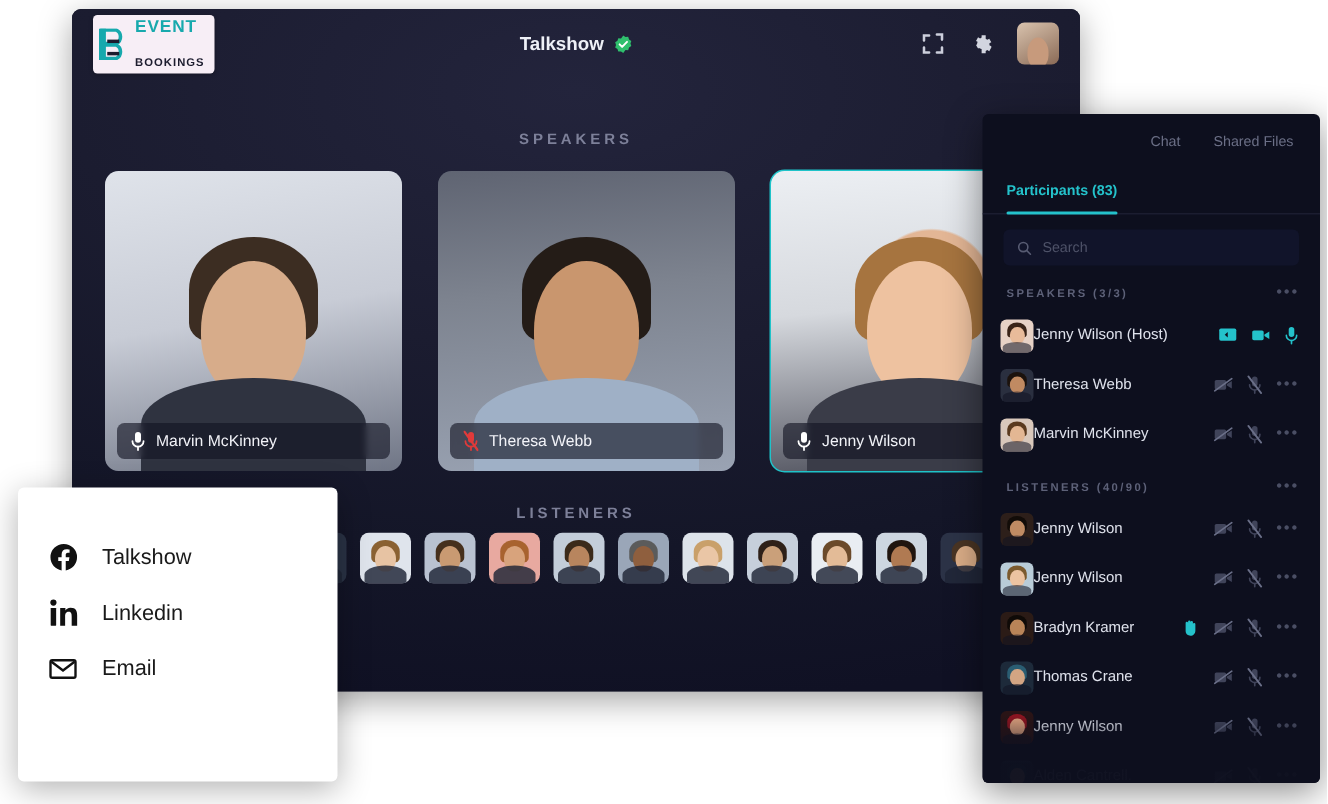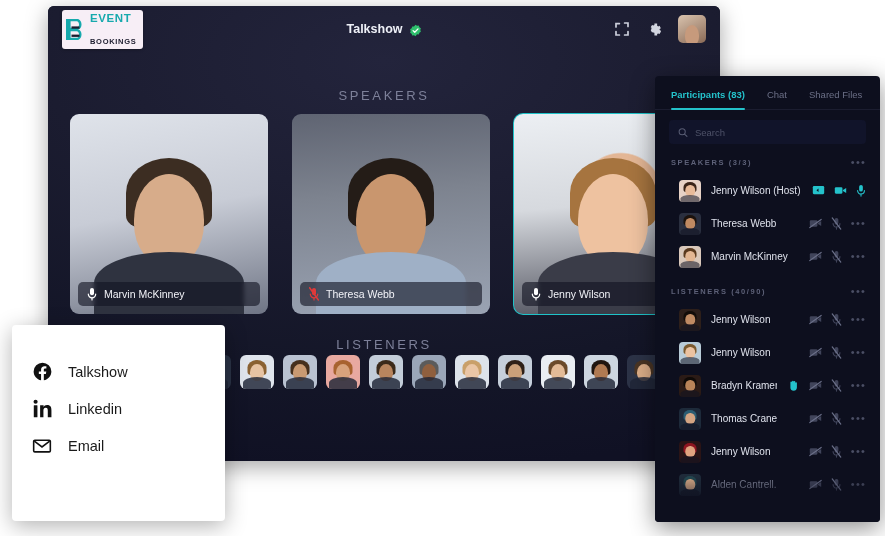--- a/index.html
+++ b/index.html
@@ -70,21 +70,21 @@
     position: relative; cursor: pointer; flex: 0 0 auto;
   }
   .header-avatar::after {
     content:""; position:absolute; left:7px; top:10px; width:14px; height:20px;
     border-radius:50% 50% 40% 40%; background:#c79a7c;
   }
 
   
   .sec-label {
     position: absolute; left: 0; right: 0; text-align: center;
-    font-size: 13px; letter-spacing: 2.6px; color: #7d8099; font-weight: 400;
+    font-size: 10px; letter-spacing: 2.6px; color: #7d8099; font-weight: 700;
   }
   #lbl-speakers { top: 82px; }
   #lbl-listeners { top: 331px; }
 
   
   .speakers {
     position: absolute; left: 22px; top: 108px; display: flex; gap: 24px;
   }
   .spk-card {
     width: 198px; height: 200px; border-radius: 9px; position: relative;
@@ -154,21 +154,21 @@
     padding: 14px 16px 0 16px;
   }
   .dp-tabs {
     display: flex; gap: 22px; padding: 13px 16px 0 16px;
     border-bottom: 1px solid #1b1d30;
   }
   .dp-tab {
     font-size: 9.5px; color: #6b6f86; padding-bottom: 9px; cursor: pointer;
     position: relative; white-space: nowrap;
   }
-  .dp-tab.active { color: #24c2cb; font-weight: 600; }
+  .dp-tab.active { color: #24c2cb; font-weight: 600; margin-top: 33px; }
   .dp-tab.active::after {
     content: ""; position: absolute; left: 0; right: 0; bottom: -1px;
     height: 2px; background: #24c2cb; border-radius: 2px;
   }
   .dp-search {
     margin: 10px 14px 0 14px; height: 24px; border-radius: 4px;
     display: flex; align-items: center; gap: 7px; padding: 0 9px;
     background: #11142a;
   }
   .dp-search input {
@@ -179,22 +179,22 @@
 
   .grp-head {
     display: flex; align-items: center; justify-content: space-between;
     padding: 13px 14px 6px 16px;
   }
   .grp-title { font-size: 7.5px; letter-spacing: 1.6px; color: #5d melt; }
   .grp-title { color: #5d6178; font-weight: 700; }
   .dots { letter-spacing: 1.2px; color: #4a4e64; font-size: 11px; cursor: pointer; line-height: 1; }
 
   .prow {
-    display: flex; align-items: center; gap: 10px;
-    padding: 5px 14px 5px 24px; height: 33px; justify-content: center;
+    display: flex; align-items: center; 
+    padding: 5px 14px 5px 12px; height: 33px; justify-content: center;
   }
   .pav { width: 22px; height: 22px; border-radius: 4px; flex: 0 0 auto; overflow: hidden; }
   .pname { font-size: 10px; color: #dfe2ec; flex: 1 1 auto; white-space: nowrap; overflow: hidden; }
   .pname.dim { color: #7e8296; }
   .pico { display: flex; align-items: center; gap: 9px; flex: 0 0 auto; }
   .pico svg { display: block; }
   .fade-bottom {
     position: absolute; left: 0; right: 0; bottom: 0; height: 46px;
     background: linear-gradient(to bottom, rgba(13,15,30,0) 0%, rgba(13,15,30,.96) 72%);
     pointer-events: none;

